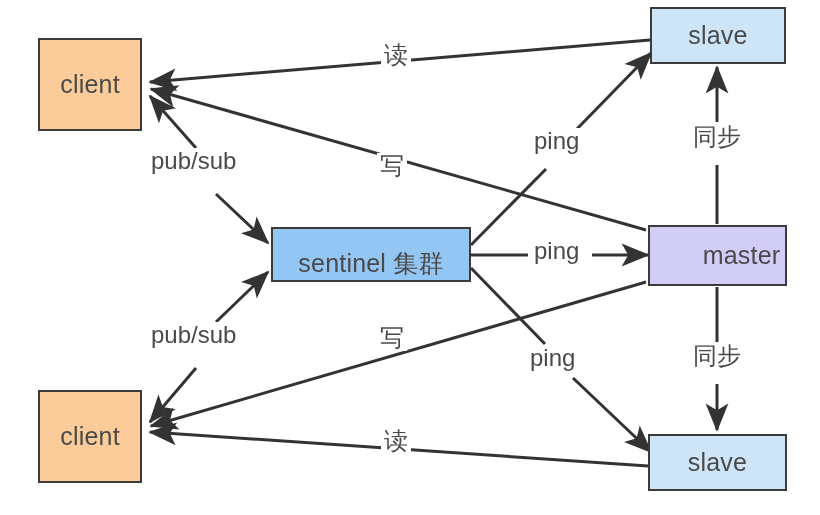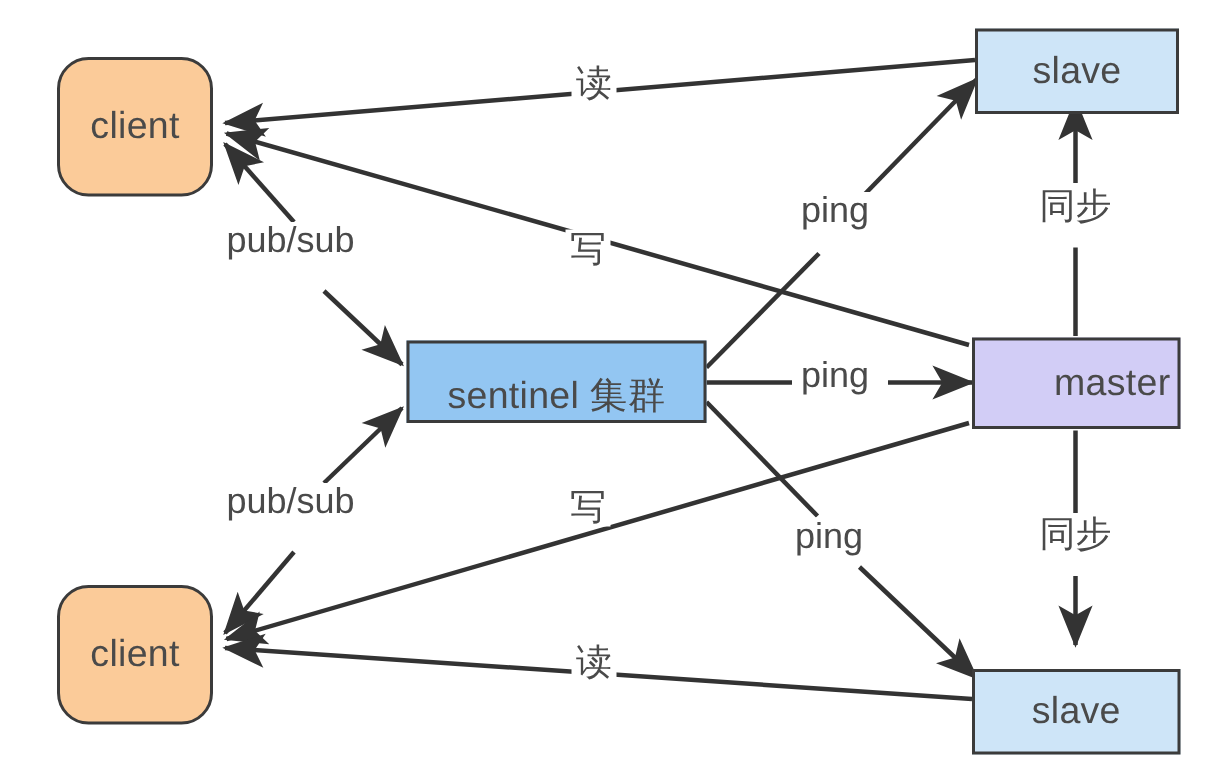--- a/index.html
+++ b/index.html
@@ -32,31 +32,29 @@
     align-items: center;
     justify-content: center;
     color: #4a4a4a;
     font-size: 25px;
     font-family: "Liberation Sans", "DejaVu Sans", sans-serif;
     letter-spacing: 0.2px;
     z-index: 3;
   }
   .node-client {
     background: #fbcb99;
-    border-radius: 21px;
   }
   .node-sentinel {
     background: #93c6f2;
   }
   .node-master {
     background: #d2cdf6;
   }
   .node-slave {
     background: #cee5f8;
-    margin-top: 12px;
   }
   .edge-label {
     position: absolute;
     color: #4a4a4a;
     font-size: 24px;
     font-family: "Liberation Sans", "DejaVu Sans", sans-serif;
     white-space: nowrap;
     background: #ffffff;
     padding: 0 3px;
     z-index: 4;

